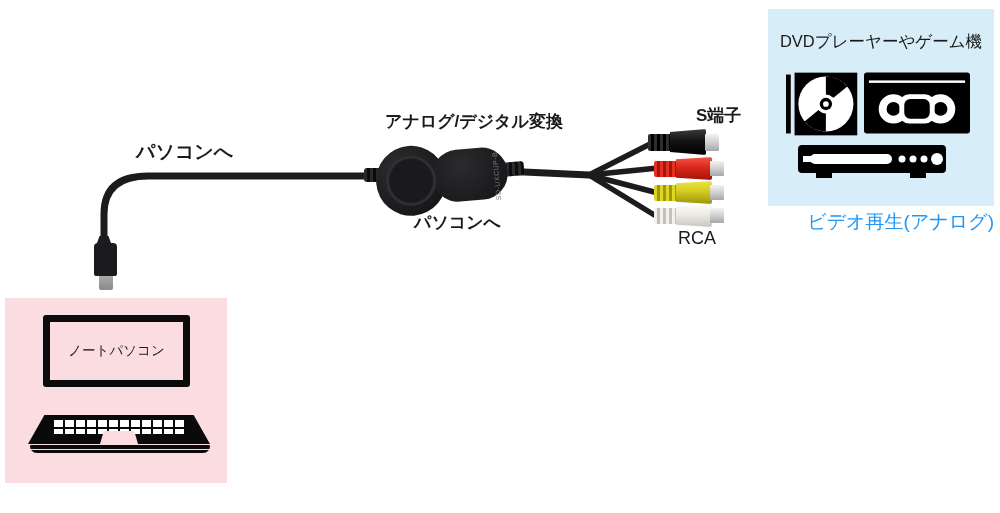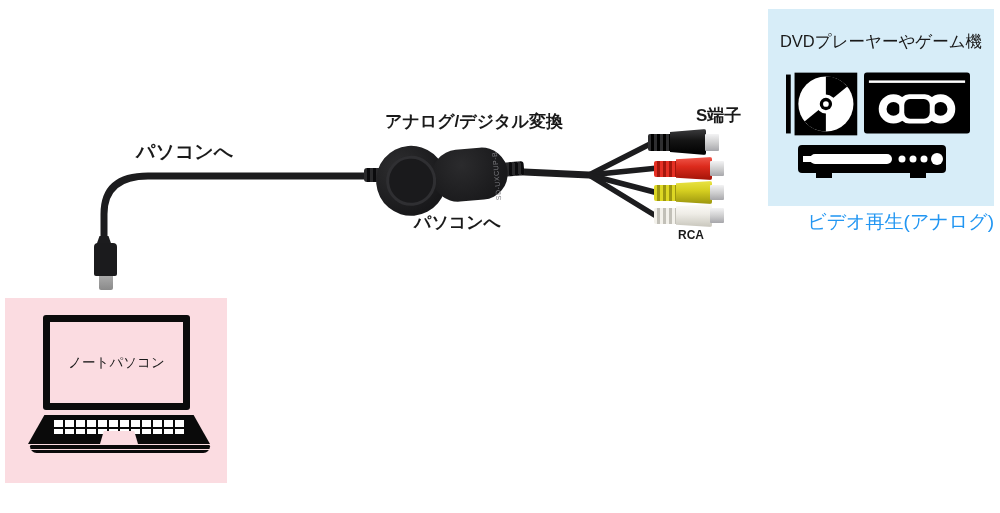--- a/index.html
+++ b/index.html
@@ -53,34 +53,34 @@
   .wht-ridge{left:654px;top:208px;background:repeating-linear-gradient(90deg,#f3f1eb 0 3px,#c2c0b8 3px 6px);}
   .wht-body{left:676px;top:204px;background:linear-gradient(180deg,#fcfbf7,var(--rca-white,#efede7) 42%,#c8c6bc);
     clip-path:polygon(0 10%,100% 0,100% 100%,0 90%);}
   .wht-tip{left:710px;top:208px;}
 
   
   .pc-label{left:136px;top:139px;font-size:19px;font-weight:bold;}
   .converter-label{left:369px;top:110px;font-size:17px;font-weight:600;margin-left:16px;}
   .product-label{left:414px;top:211px;font-size:17px;font-weight:600;}
   .s-label{left:696px;top:104px;font-size:17px;font-weight:600;}
-  .rca-text{left:678px;top:228px;font-size:12px;font-weight:700;}
+  .rca-text{left:678px;top:228px;font-size:18px;font-weight:400;}
 
   
   .source-box{left:768px;top:9px;width:226px;height:197px;background:var(--source-box-bg,#d7edf8);border-radius:0;}
   .source-title{left:0;top:22px;width:100%;text-align:center;font-size:16.5px;font-weight:500;}
   .icon-disc{left:18px;top:62px;}
   .icon-vhs{left:96px;top:63px;}
   .icon-player{left:30px;top:136px;}
   .source-caption{left:768px;top:209px;width:226px;text-align:right;font-size:19px;font-weight:500;
     color:var(--caption-blue,#2296f2);}
 
   
   .laptop-box{left:5px;top:298px;width:222px;height:185px;background:var(--laptop-box-bg,#fbdce1);}
-  .lt-screen{left:38px;top:17px;width:147px;height:95px;background:#0b0b0b;border-radius:3px;}
+  .lt-screen{left:38px;top:17px;width:147px;height:72px;background:#0b0b0b;border-radius:3px;}
   .lt-screen-inner{left:7px;top:7px;right:7px;bottom:7px;background:var(--laptop-box-bg,#fbdce1);
     display:flex;align-items:center;justify-content:center;font-size:13.5px;}
   .lt-keyboard{left:23px;top:117px;width:182px;height:29px;background:#0a0a0a;
     clip-path:polygon(9% 0,91% 0,100% 100%,0 100%);}
   .lt-keys{left:13%;top:3px;width:74%;height:16px;background-color:#fff;
     background-image:repeating-linear-gradient(to right,#0a0a0a 0 2px,transparent 2px 11px),
                      repeating-linear-gradient(to bottom,#0a0a0a 0 2px,transparent 2px 9px);}
   .lt-trackpad{left:50%;transform:translateX(-50%);bottom:0;width:38px;height:13px;
     background:var(--laptop-box-bg,#fbdce1);clip-path:polygon(10% 0,90% 0,100% 100%,0 100%);}
   .lt-base{left:25px;top:147px;width:180px;height:8px;border-radius:2px 2px 10px 10px;

